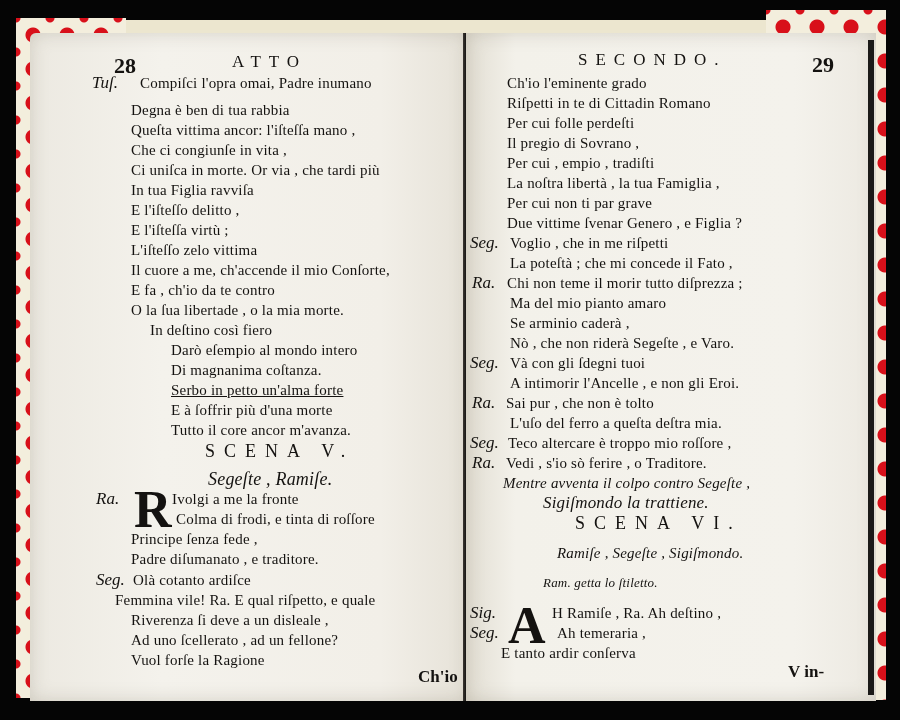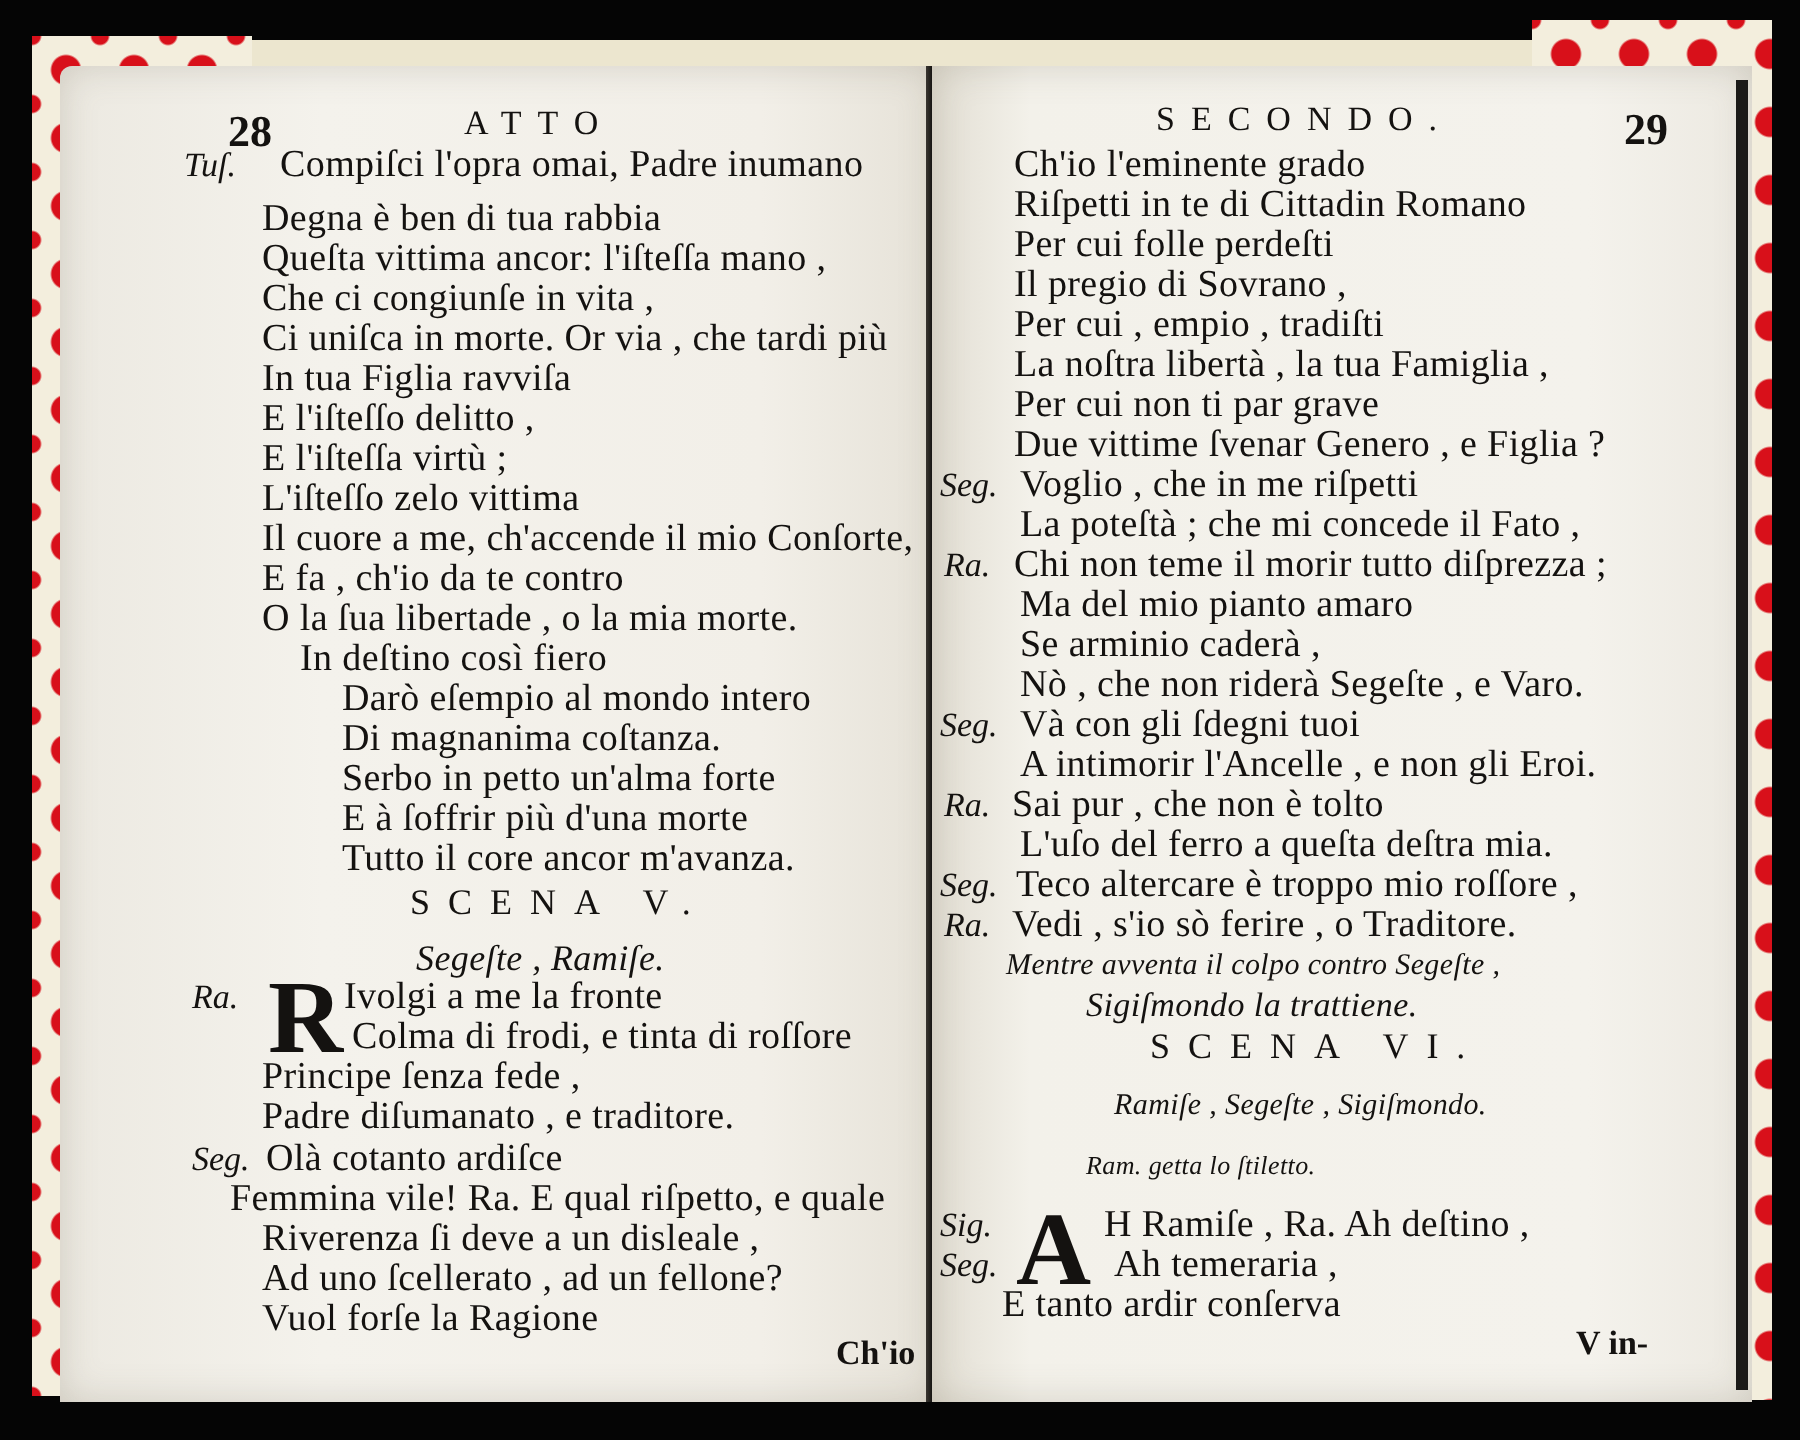--- a/index.html
+++ b/index.html
@@ -30,21 +30,21 @@
   }
   .page.left { left: 30px; width: 438px; height: 668px; border-top-left-radius: 6px; }
   .page.right { left: 466px; width: 410px; height: 668px;
     background: linear-gradient(90deg, #e2ded3 0%, #f3f1ea 12%, #f4f2ec 80%, #ece9e1 100%); }
   .gutter { position: absolute; left: 463px; top: 33px; width: 8px; height: 668px;
     background: linear-gradient(90deg, #3a3631, #0b0a09 50%, #4a453d); }
   .right-edge { position: absolute; left: 868px; top: 40px; width: 6px; height: 655px; background: #1b1a18; }
 
   .line {
     position: absolute; white-space: nowrap;
-    font-size: 19px; line-height: 20px; letter-spacing: 0.2px;
+    font-size: 15px; line-height: 20px; letter-spacing: 0.2px;
   }
   .speaker { position: absolute; font-style: italic; font-size: 17px; line-height: 20px; white-space: nowrap; }
   .header { position: absolute; font-size: 17px; letter-spacing: 8px; white-space: nowrap; }
   .pagenum { position: absolute; font-size: 22px; font-weight: bold; }
   .scene-title { position: absolute; font-size: 18px; letter-spacing: 9px; white-space: nowrap; }
   .italic { font-style: italic; }
   .dropcap { position: absolute; font-size: 52px; line-height: 52px; font-weight: bold; }
   .catchword { position: absolute; font-size: 17px; font-weight: bold; }
 </style>
 </head>
@@ -68,21 +68,21 @@
   <div class="line" style="left:131px;top:180px;">In tua Figlia ravviſa</div>
   <div class="line" style="left:131px;top:200px;">E l'iſteſſo delitto ,</div>
   <div class="line" style="left:131px;top:220px;">E l'iſteſſa virtù ;</div>
   <div class="line" style="left:131px;top:240px;">L'iſteſſo zelo vittima</div>
   <div class="line" style="left:131px;top:260px;">Il cuore a me, ch'accende il mio Conſorte,</div>
   <div class="line" style="left:131px;top:280px;">E fa , ch'io da te contro</div>
   <div class="line" style="left:131px;top:300px;">O la ſua libertade , o la mia morte.</div>
   <div class="line" style="left:150px;top:320px;">In deſtino così fiero</div>
   <div class="line" style="left:171px;top:340px;">Darò eſempio al mondo intero</div>
   <div class="line" style="left:171px;top:360px;">Di magnanima coſtanza.</div>
-  <div class="line" style="left:171px;top:380px;">Serbo in petto un'alma forte</div>
+  <div class="line" style="left:171px;top:380px;text-decoration:underline;">Serbo in petto un'alma forte</div>
   <div class="line" style="left:171px;top:400px;">E à ſoffrir più d'una morte</div>
   <div class="line" style="left:171px;top:420px;">Tutto il core ancor m'avanza.</div>
 </div>
 
 <div class="scene-title" style="left:205px;top:441px;">SCENA V.</div>
 <div class="line italic" style="left:208px;top:469px;font-size:18px;">Segeſte , Ramiſe.</div>
 
 <div>
   <span class="speaker" style="left:96px;top:489px;">Ra.</span>
   <span class="dropcap" style="left:134px;top:484px;">R</span>

